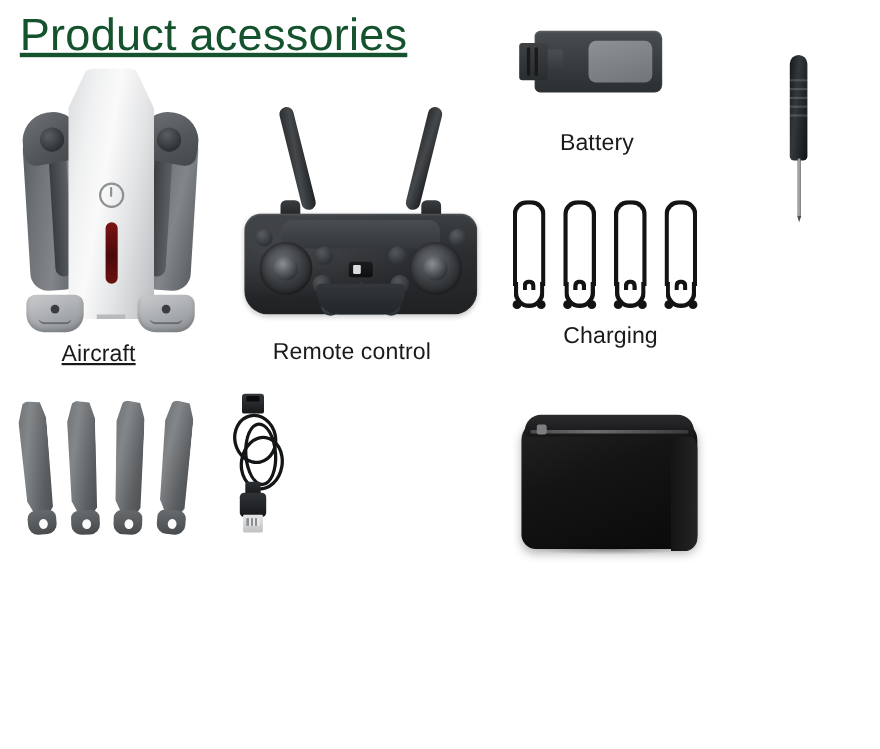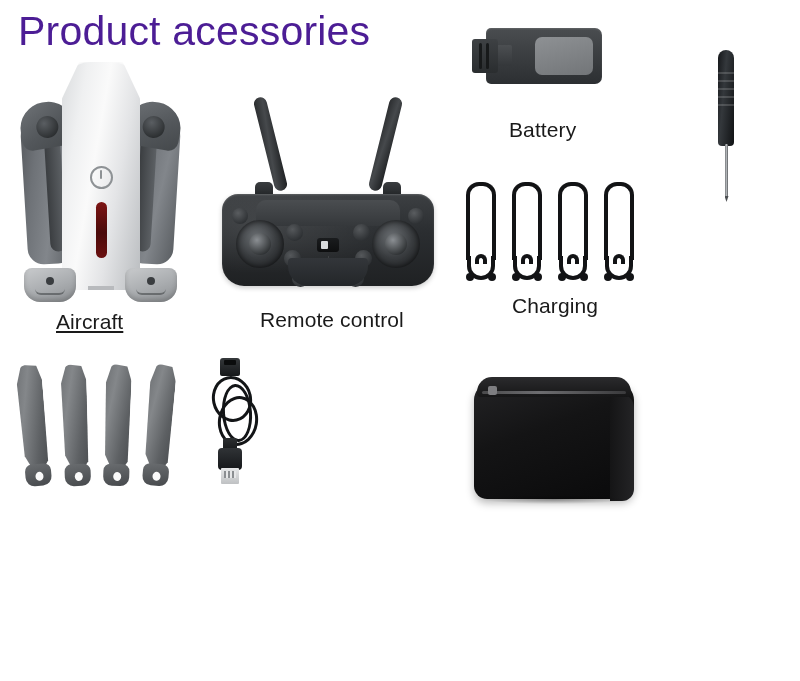--- a/index.html
+++ b/index.html
@@ -20,23 +20,24 @@
     overflow: hidden;
   }
   .abs { position: absolute; }
 
   
   #page-title {
     left: 18px;
     top: 8px;
     font-size: 41px;
     font-weight: 400;
-    color: #4c1d95;
+    color: #14532d;
     letter-spacing: 0.2px;
     white-space: nowrap;
+    text-decoration: underline;
   }
 
   
   .caption {
     font-size: 21px;
     font-weight: 400;
     color: #1a1a1a;
     white-space: nowrap;
     letter-spacing: 0.1px;
   }
@@ -417,21 +418,21 @@
     border-radius: 0 15px 12px 0;
   }
   #hb-shadow {
     position: absolute; left: 10px; right: 10px; bottom: -5px;
     height: 9px;
     background: radial-gradient(ellipse at center, rgba(0,0,0,.30), rgba(0,0,0,0) 72%);
   }
 
   
   #cap-aircraft      { left: 56px;  top: 310px; text-decoration: underline; }
-  #cap-remote        { left: 260px; top: 308px; }
+  #cap-remote        { left: 248px; top: 308px; }
   #cap-battery       { left: 509px; top: 118px; }
   #cap-screwdriver   { left: 669px; top: 212px; }
   #cap-guardrail     { left: 512px; top: 294px; }
   #cap-blade         { left: 22px;  top: 495px; }
   #cap-cable         { left: 205px; top: 495px; }
   #cap-handbag       { left: 442px; top: 515px; }
 </style>
 </head>
 <body style="background: rgb(255, 255, 255);">
 

